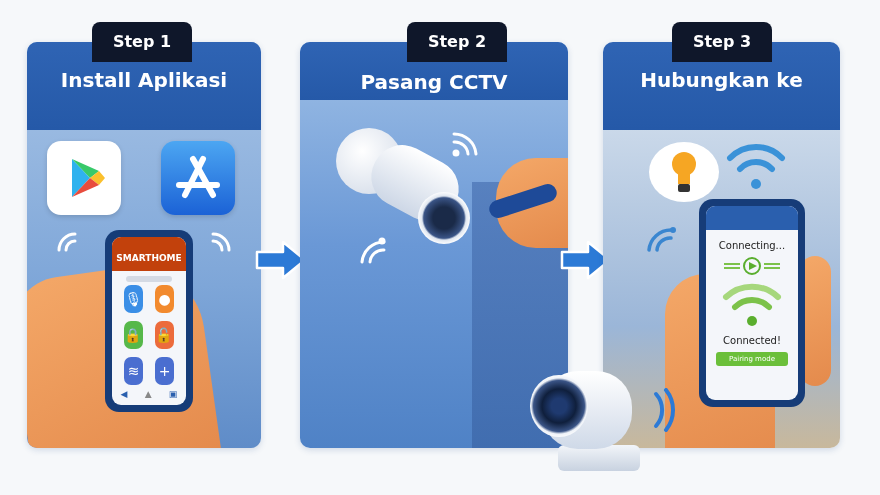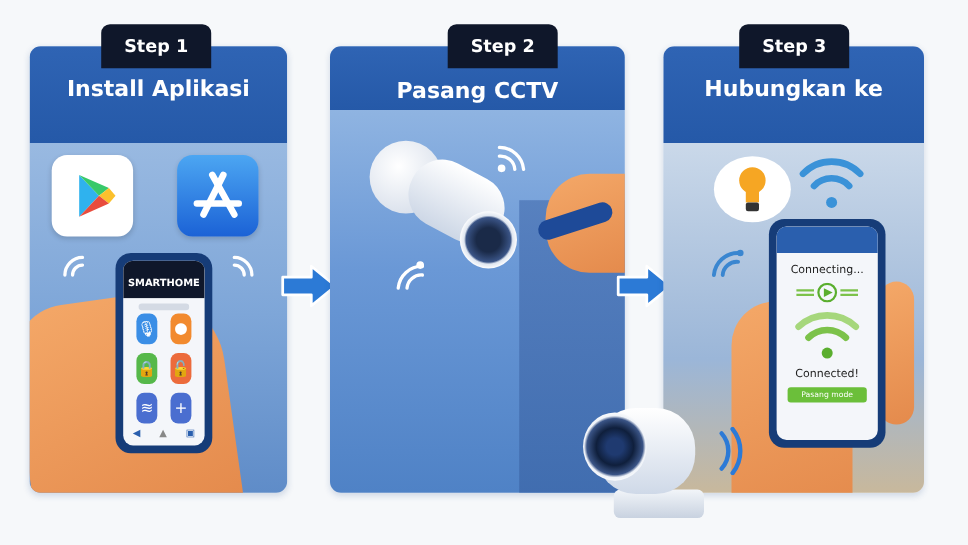--- a/index.html
+++ b/index.html
@@ -48,21 +48,21 @@
   </svg>
   <svg class="wifi-waves" style="left:180px; top:186px;" width="30" height="30" viewBox="0 0 30 30" fill="none" stroke="#fff" stroke-width="3" stroke-linecap="round">
     <path d="M6 6 A16 16 0 0 1 22 22"></path>
       <path d="M6 13 A9 9 0 0 1 15 22"></path>
   </svg>
 
   <div class="hand" style="left:-8px; top:228px; width:190px; height:200px; border-radius:50px 70px 0 0; transform:rotate(-8deg);"></div>
 
   <div class="phone" style="left:78px; top:188px; width:88px; height:182px;">
     <div class="phone-screen">
-      <div style="background:#0f172a; height:34px; color:#fff; font-size:9px; font-weight:bold; text-align:center; padding-top:16px;">SMARTHOME</div>
+      <div style="background:#c2410c; height:34px; color:#fff; font-size:9px; font-weight:bold; text-align:center; padding-top:16px;">SMARTHOME</div>
       <div style="height:6px; margin:5px 14px; background:#d4dae4; border-radius:3px;"></div>
       <div class="icon-grid">
         <div class="ic" style="background:#3a8ee6;">🎙</div>
         <div class="ic" style="background:#f28a2e;">●</div>
         <div class="ic" style="background:#56b84a;">🔒</div>
         <div class="ic" style="background:#ec6b3c;">🔓</div>
         <div class="ic" style="background:#4a6ed0;">≋</div>
         <div class="ic" style="background:#4a6ed0;">+</div>
       </div>
       <div style="position:absolute; bottom:6px; left:0; right:0; display:flex; justify-content:space-around; font-size:9px; color:#2a5fae;">
@@ -147,21 +147,21 @@
         <line x1="42" y1="11" x2="58" y2="11" stroke="#7cc24a" stroke-width="2"></line>
         <circle cx="30" cy="9" r="8" fill="none" stroke="#5aae2e" stroke-width="2"></circle>
         <polygon points="27,5 35,9 27,13" fill="#5aae2e"></polygon>
       </svg>
       <svg style="display:block; margin:6px auto 0;" width="62" height="46" viewBox="0 0 62 46" fill="none" stroke-width="6" stroke-linecap="round">
         <path d="M5 16 A38 38 0 0 1 57 16" stroke="#a6d77c"></path>
         <path d="M14 26 A24 24 0 0 1 48 26" stroke="#7cc24a"></path>
         <circle cx="31" cy="40" r="5" fill="#5aae2e" stroke="none"></circle>
       </svg>
       <div style="text-align:center; font-size:10px; color:#222; margin-top:8px;">Connected!</div>
-      <div style="margin:6px 10px 0; background:#6bbf3a; color:#fff; font-size:7px; text-align:center; border-radius:3px; padding:3px 0;">Pasang mode</div>
+      <div style="margin:6px 10px 0; background:#6bbf3a; color:#fff; font-size:7px; text-align:center; border-radius:3px; padding:3px 0;">Pairing mode</div>
     </div>
   </div>
 </div>
 <div class="step-tab" style="left:672px; top:22px; width:100px;">Step 3</div>
 
 <div style="position:absolute; left:528px; top:365px; width:120px; height:112px;">
   <div style="position:absolute; left:30px; top:80px; width:82px; height:26px; border-radius:6px; background:linear-gradient(180deg,#f2f5f9,#c8d2e0);"></div>
   <div style="position:absolute; left:14px; top:6px; width:90px; height:78px; border-radius:36px; background:linear-gradient(180deg,#ffffff,#cfd9e8);"></div>
   <div style="position:absolute; left:2px; top:10px; width:58px; height:62px; border-radius:50%; background:radial-gradient(circle,#1f3a70 18%,#0f1f3c 40%,#3a5486 60%,#eef2f8 66%,#ffffff 76%);"></div>
 </div>

